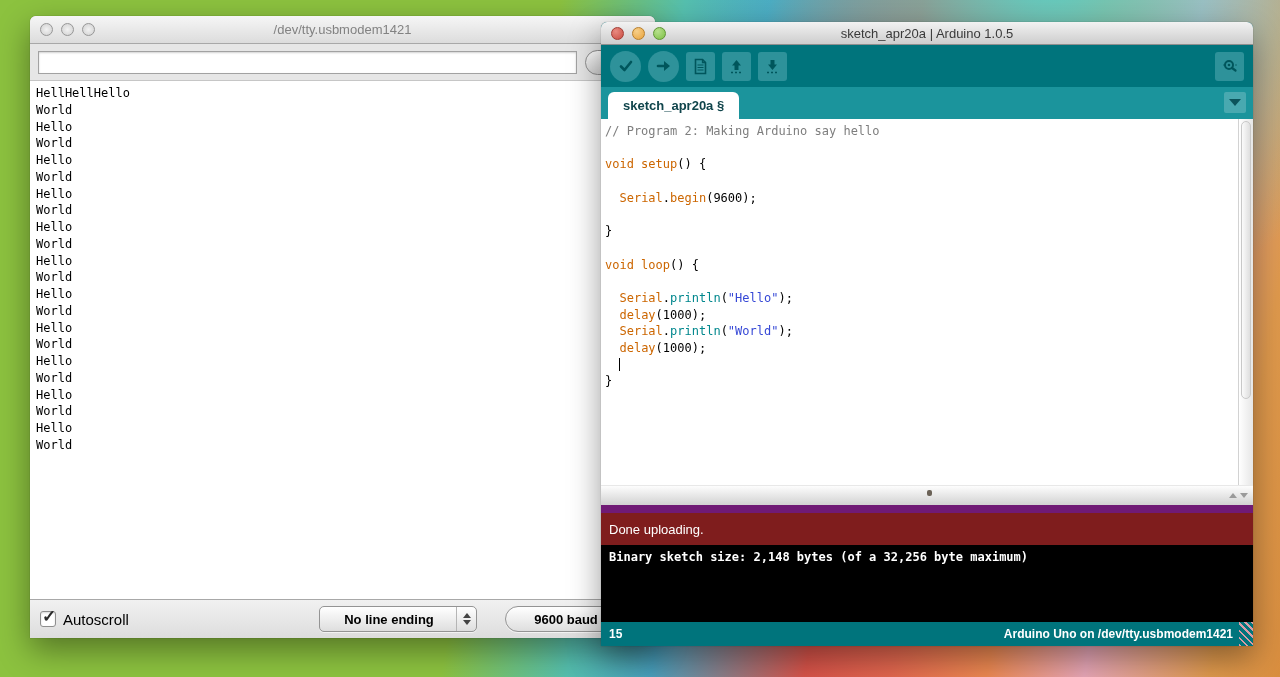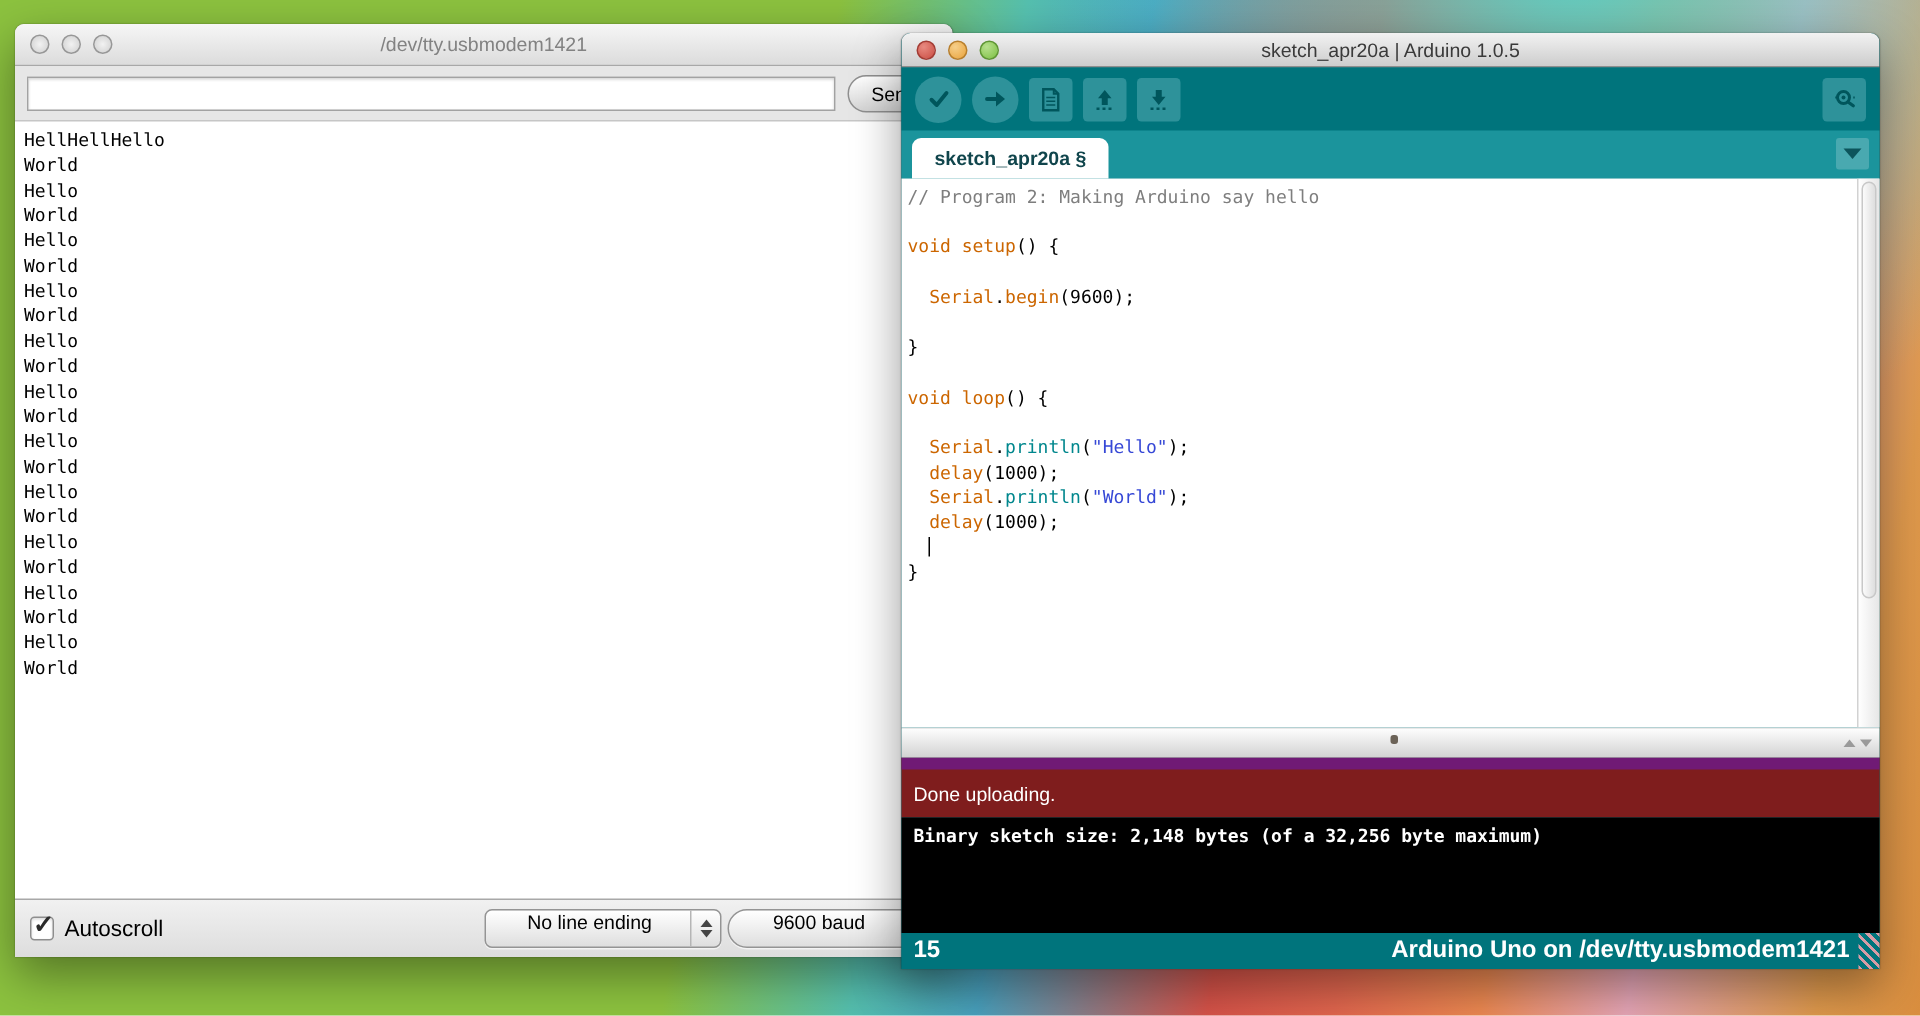--- a/index.html
+++ b/index.html
@@ -8,21 +8,21 @@
     font-family:"Liberation Sans", sans-serif;
     background:
       radial-gradient(circle at 82% -5%, rgba(82,213,204,.95) 0%, rgba(82,213,204,0) 28%),
       linear-gradient(100deg,#8cc23f 0%,#8cc23f 40%,#55bfae 49%,#4aa3c0 55%,#d9544a 66%,#e4674f 72%,#ef8a52 79%,#e8a7b8 86%,#e09a4d 95%,#d98e3f 100%);
     position:relative;
   }
   .window { position:absolute; border-radius:6px 6px 0 0;
     box-shadow:0 12px 32px rgba(0,0,0,.4), 0 0 1px rgba(0,0,0,.5); }
 
   
-  .sm { left:10px; top:16px; width:625px; height:622px; background:#e6e6e6;
+  .sm { left:30px; top:16px; width:625px; height:622px; background:#e6e6e6;
         display:flex; flex-direction:column; }
   .titlebar { height:28px; border-radius:6px 6px 0 0; position:relative;
     background:linear-gradient(#f6f6f6,#dcdcdc); border-bottom:1px solid #a8a8a8;
     display:flex; align-items:center; justify-content:center; }
   .titlebar .title { font-size:13px; color:#3a3a3a; }
   .sm .titlebar .title { color:#828282; }
   .lights { position:absolute; left:10px; top:0; height:100%; display:flex; align-items:center; gap:8px; }
   .light { width:13px; height:13px; border-radius:50%; }
   .light.gray { background:radial-gradient(#f2f2f2,#cfcfcf); border:1px solid #979797; }
   .light.red { background:radial-gradient(circle at 35% 30%,#e88a80,#c94c42); border:1px solid #a33c34; }
@@ -43,22 +43,22 @@
   .sline { height:16.75px; white-space:pre; }
 
   .sm-bottom { height:38px; background:linear-gradient(#f1f1f1,#dddddd);
     display:flex; align-items:center; padding:0 10px; }
   .checkbox { width:16px; height:16px; background:#fff; border:1px solid #8e8e8e;
     border-radius:3px; position:relative; margin-right:7px; box-shadow:inset 0 1px 2px rgba(0,0,0,.15); }
   .checkbox .mark { position:absolute; left:1px; top:-6px; font-size:17px; font-weight:bold; color:#2b2b2b; }
   .cb-label { font-size:15px; color:#000; }
   .sm-bottom .grow { flex:1; }
   .dropdown { height:26px; border:1px solid #949494; border-radius:5px;
-    background:linear-gradient(#ffffff,#dedede); display:flex; align-items:flex-start;
-    font-size:13px; color:#000; margin-left:4px; box-shadow:0 1px 0 rgba(255,255,255,.6); }
+    background:linear-gradient(#ffffff,#dedede); display:flex; align-items:center;
+    font-size:13px; color:#000; margin-left:28px; box-shadow:0 1px 0 rgba(255,255,255,.6);font-weight:bold; }
   .dropdown .dd-label { flex:1; padding:0 8px 0 10px; text-align:center; white-space:nowrap; }
   .stepper { width:20px; align-self:stretch; border-left:1px solid #b5b5b5;
     display:flex; flex-direction:column; align-items:center; justify-content:center; gap:2px; }
   .tri-up { width:0; height:0; border-left:4px solid transparent; border-right:4px solid transparent; border-bottom:5px solid #444; }
   .tri-dn { width:0; height:0; border-left:4px solid transparent; border-right:4px solid transparent; border-top:5px solid #444; }
   .dd-lineend { width:158px; } .dd-baud { width:140px;border-radius:13px; }
 
   
   .ide { left:601px; top:22px; width:652px; height:624px; background:#00747c;
     display:flex; flex-direction:column; }
@@ -92,21 +92,21 @@
   .hthumb { position:absolute; left:50%; top:4px; width:5px; height:6px; background:#6b6257; border-radius:2px; }
   .corner-arrows { position:absolute; right:5px; top:7px; display:flex; gap:3px; }
   .ca-up { width:0; height:0; border-left:4px solid transparent; border-right:4px solid transparent; border-bottom:5px solid #9a9a9a; }
   .ca-dn { width:0; height:0; border-left:4px solid transparent; border-right:4px solid transparent; border-top:5px solid #9a9a9a; }
 
   .statusbar { height:40px; background:#7f1d1d; border-top:8px solid #701a75;
     display:flex; align-items:center; padding-left:8px; color:#fff; font-size:13px; }
   .console { flex:1; background:#000; color:#fff; font-family:"DejaVu Sans Mono", monospace;
     font-size:12px; font-weight:bold; padding:5px 8px; overflow:hidden; }
   .ide-footer { height:24px; background:#00747c; display:flex; align-items:center;
-    justify-content:space-between; padding:0 20px 0 8px; color:#fff; font-size:16px; font-weight:bold; position:relative; }
+    justify-content:space-between; padding:0 20px 0 8px; color:#fff; font-size:12px; font-weight:bold; position:relative; }
   .grip { position:absolute; right:0; top:0; bottom:0; width:14px;
     background:repeating-linear-gradient(45deg, rgba(240,160,170,.9) 0 2px, rgba(0,116,124,0) 2px 5px); }
 </style>
 </head>
 <body>
 
 <div class="window sm">
   <div class="titlebar">
     <div class="lights">
       <div class="light gray"></div>

